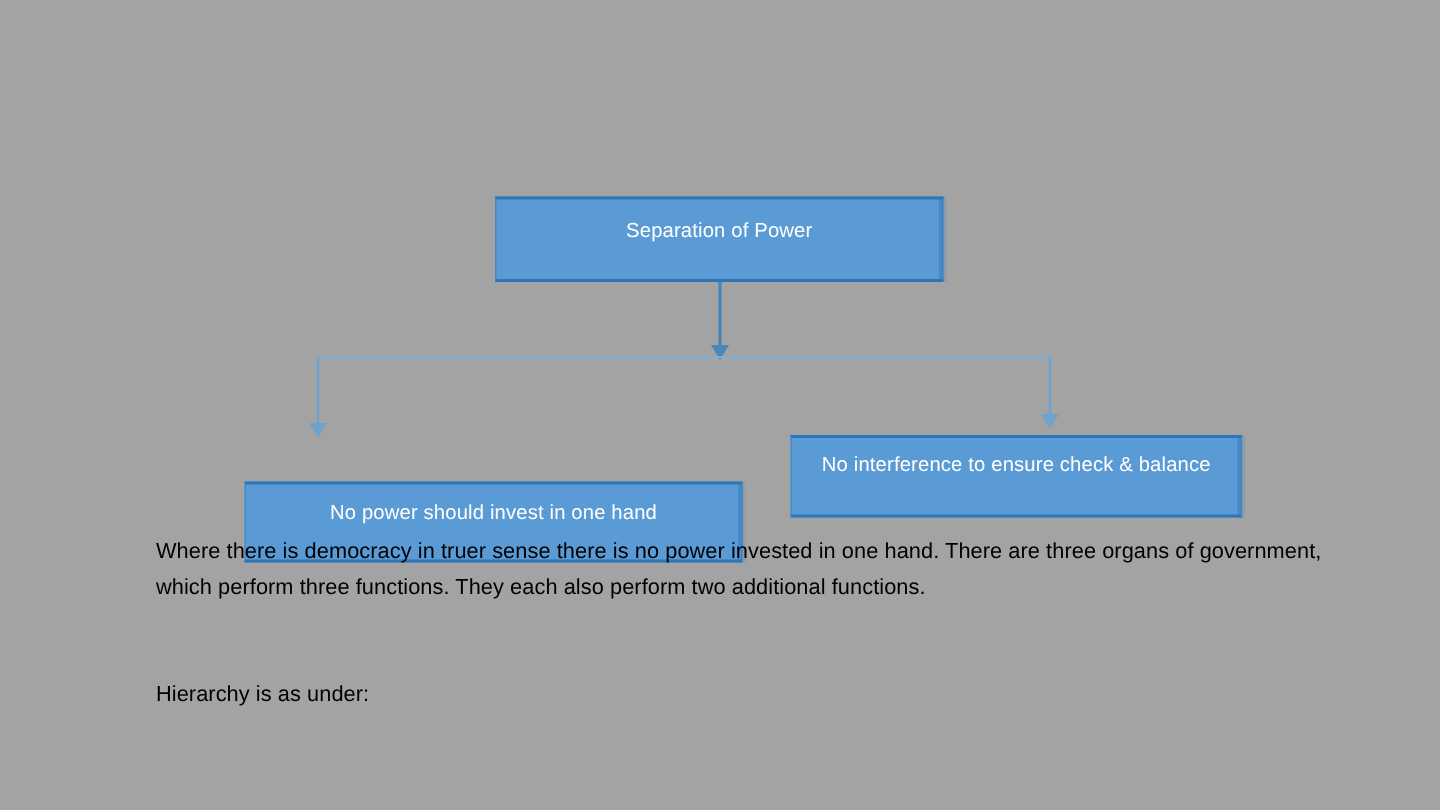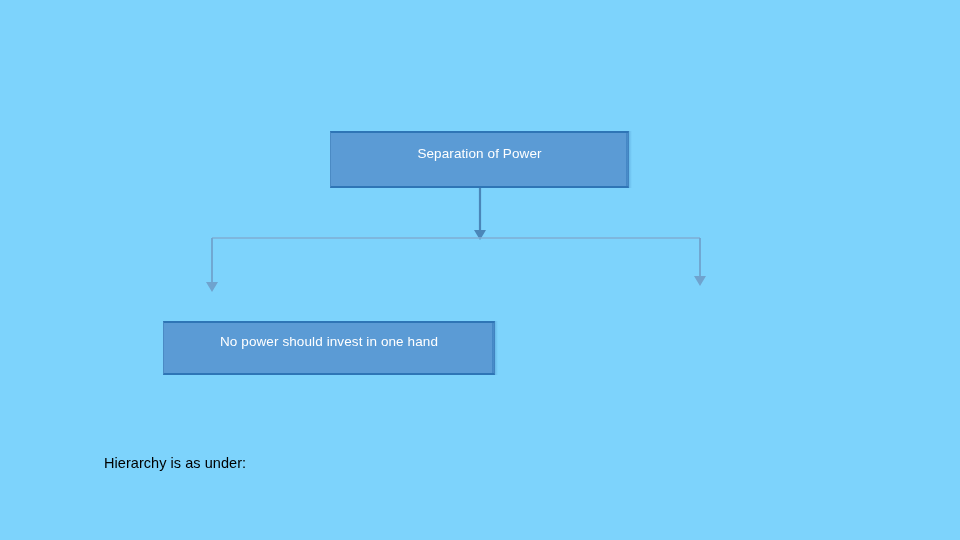--- a/index.html
+++ b/index.html
@@ -10,21 +10,21 @@
   body {
     font-family: "Liberation Sans", sans-serif;
     width: 960px;
     height: 540px;
     overflow: hidden;
   }
   .slide {
     position: relative;
     width: 960px;
     height: 540px;
-    background: #7dd3fc;
+    background: #a3a3a3;
   }
 
   
   .node {
     position: absolute;
     box-sizing: border-box;
     background: #5B9BD5;
     border-top: 2px solid #2E75B6;
     border-bottom: 2px solid #2E75B6;
     border-left: 1px solid #4A8AC4;
@@ -131,16 +131,20 @@
   </svg>
 
   <div class="node" id="node-root">
     <span class="node-label">Separation of Power</span>
   </div>
 
   <div class="node" id="node-left">
     <span class="node-label">No power should invest in one hand</span>
   </div>
 
+  <div class="node" id="node-right">
+    <span class="node-label">No interference to ensure check &amp; balance</span>
+  </div>
 
+  <div class="body-text" id="para-1">Where there is democracy in truer sense there is no power invested in one hand. There are three organs of government, which perform three functions. They each also perform two additional functions.</div>
   <div class="body-text" id="para-2">Hierarchy is as under:</div>
 
 </div>
 
 </body></html>

